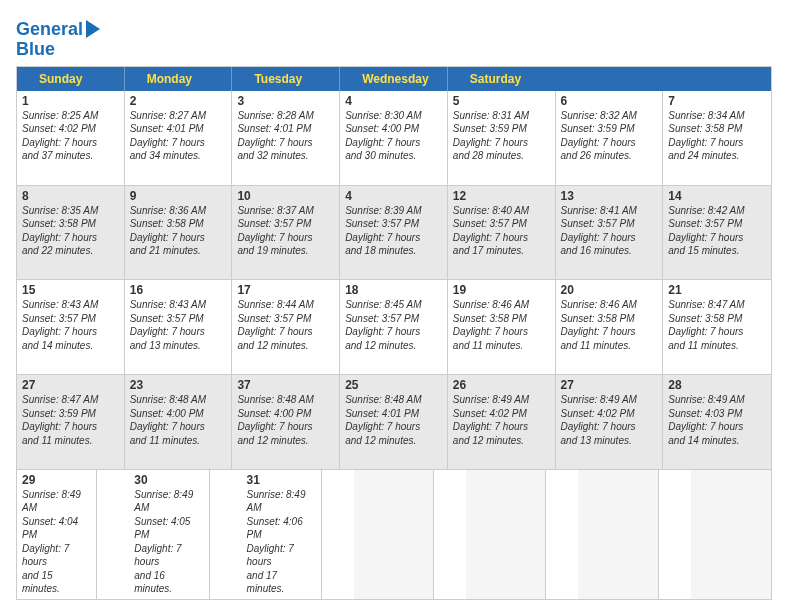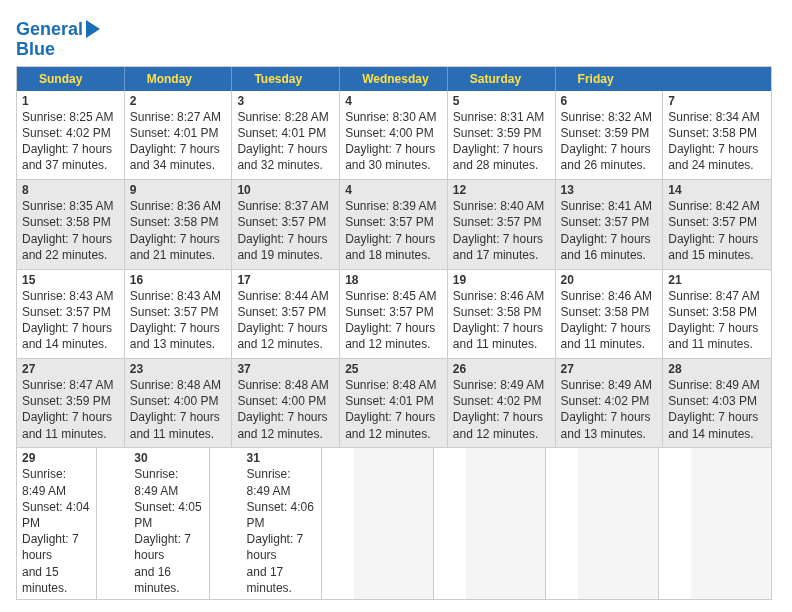--- a/index.html
+++ b/index.html
@@ -101,23 +101,24 @@
     .cal-cell.empty { background: #f5f5f5; }
     .cal-cell.shaded { background: #e8e8e8; }
     .day-num {
       font-size: 12px;
       font-weight: bold;
       color: #333;
       display: block;
       margin-bottom: 1px;
     }
     .cell-text {
-      font-size: 12px;
+      font-size: 10px;
       color: #333;
       line-height: 1.35;
+      font-style: italic;
     }
   </style>
 </head>
 <body>
 
 <div class="page">
   <div class="header">
     <div class="logo">
       <div>
         <div style="display:flex;align-items:center;">
@@ -135,21 +136,20 @@
     </div>
   </div>
 
   <div class="calendar">
     <div class="cal-header" id="cal-header">
         <div class="cal-header-cell">Sunday</div>
         <div class="cal-header-cell">Monday</div>
         <div class="cal-header-cell">Tuesday</div>
         <div class="cal-header-cell">Wednesday</div>
         <div class="cal-header-cell">Saturday</div>
-        <div class="cal-header-cell">Friday</div>
       </div>
     <div class="cal-body" id="cal-body">
         <div class="cal-row">
           <div class="cal-cell">
             <span class="day-num">1</span>
             <div class="cell-text">Sunrise: 8:25 AM<br>Sunset: 4:02 PM<br>Daylight: 7 hours<br>and 37 minutes.</div>
           </div>
           <div class="cal-cell">
             <span class="day-num">2</span>
             <div class="cell-text">Sunrise: 8:27 AM<br>Sunset: 4:01 PM<br>Daylight: 7 hours<br>and 34 minutes.</div>

